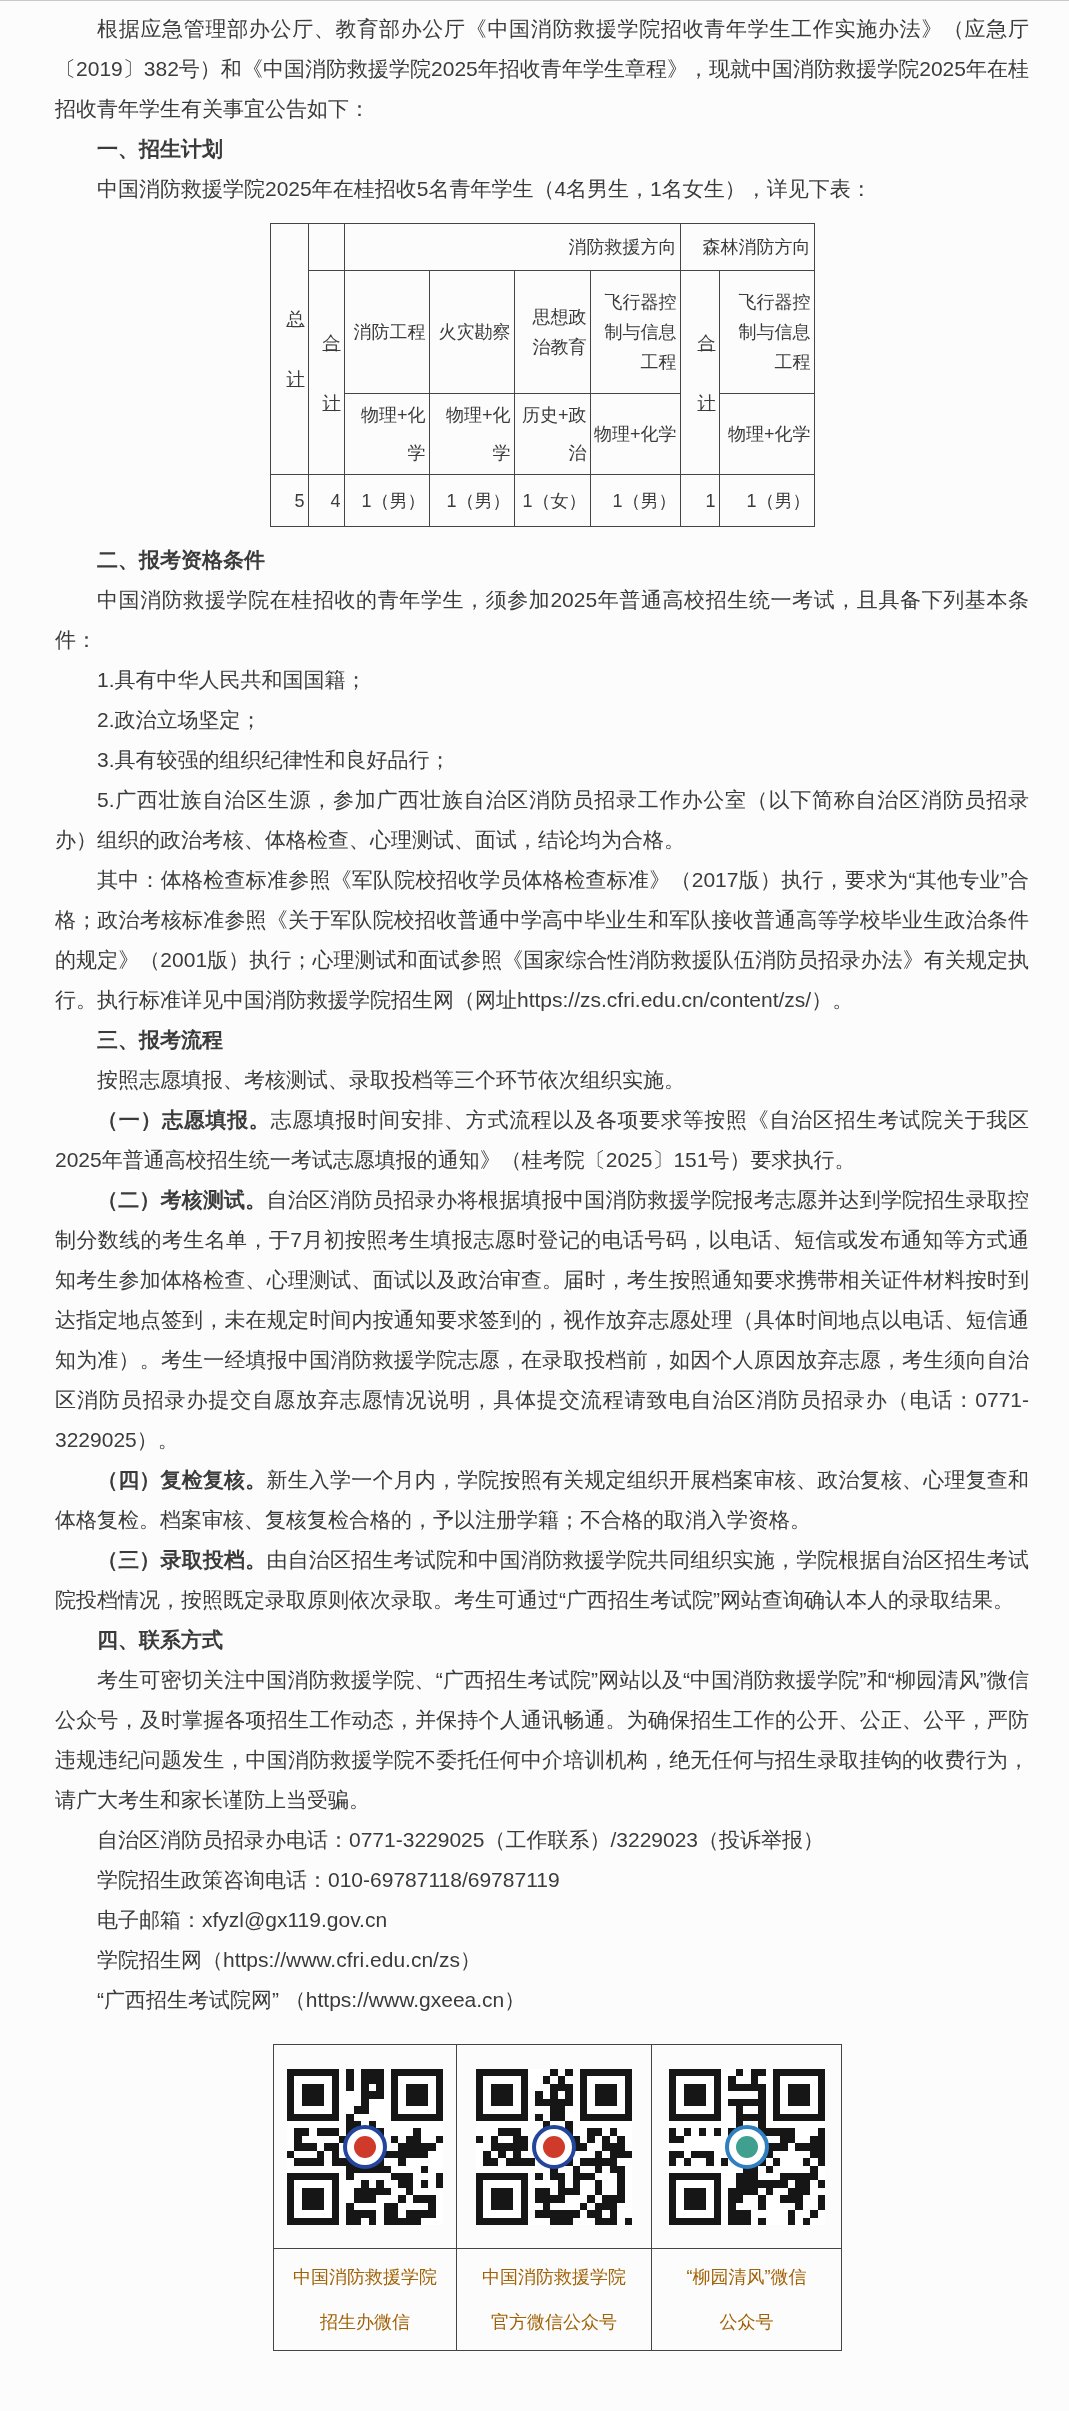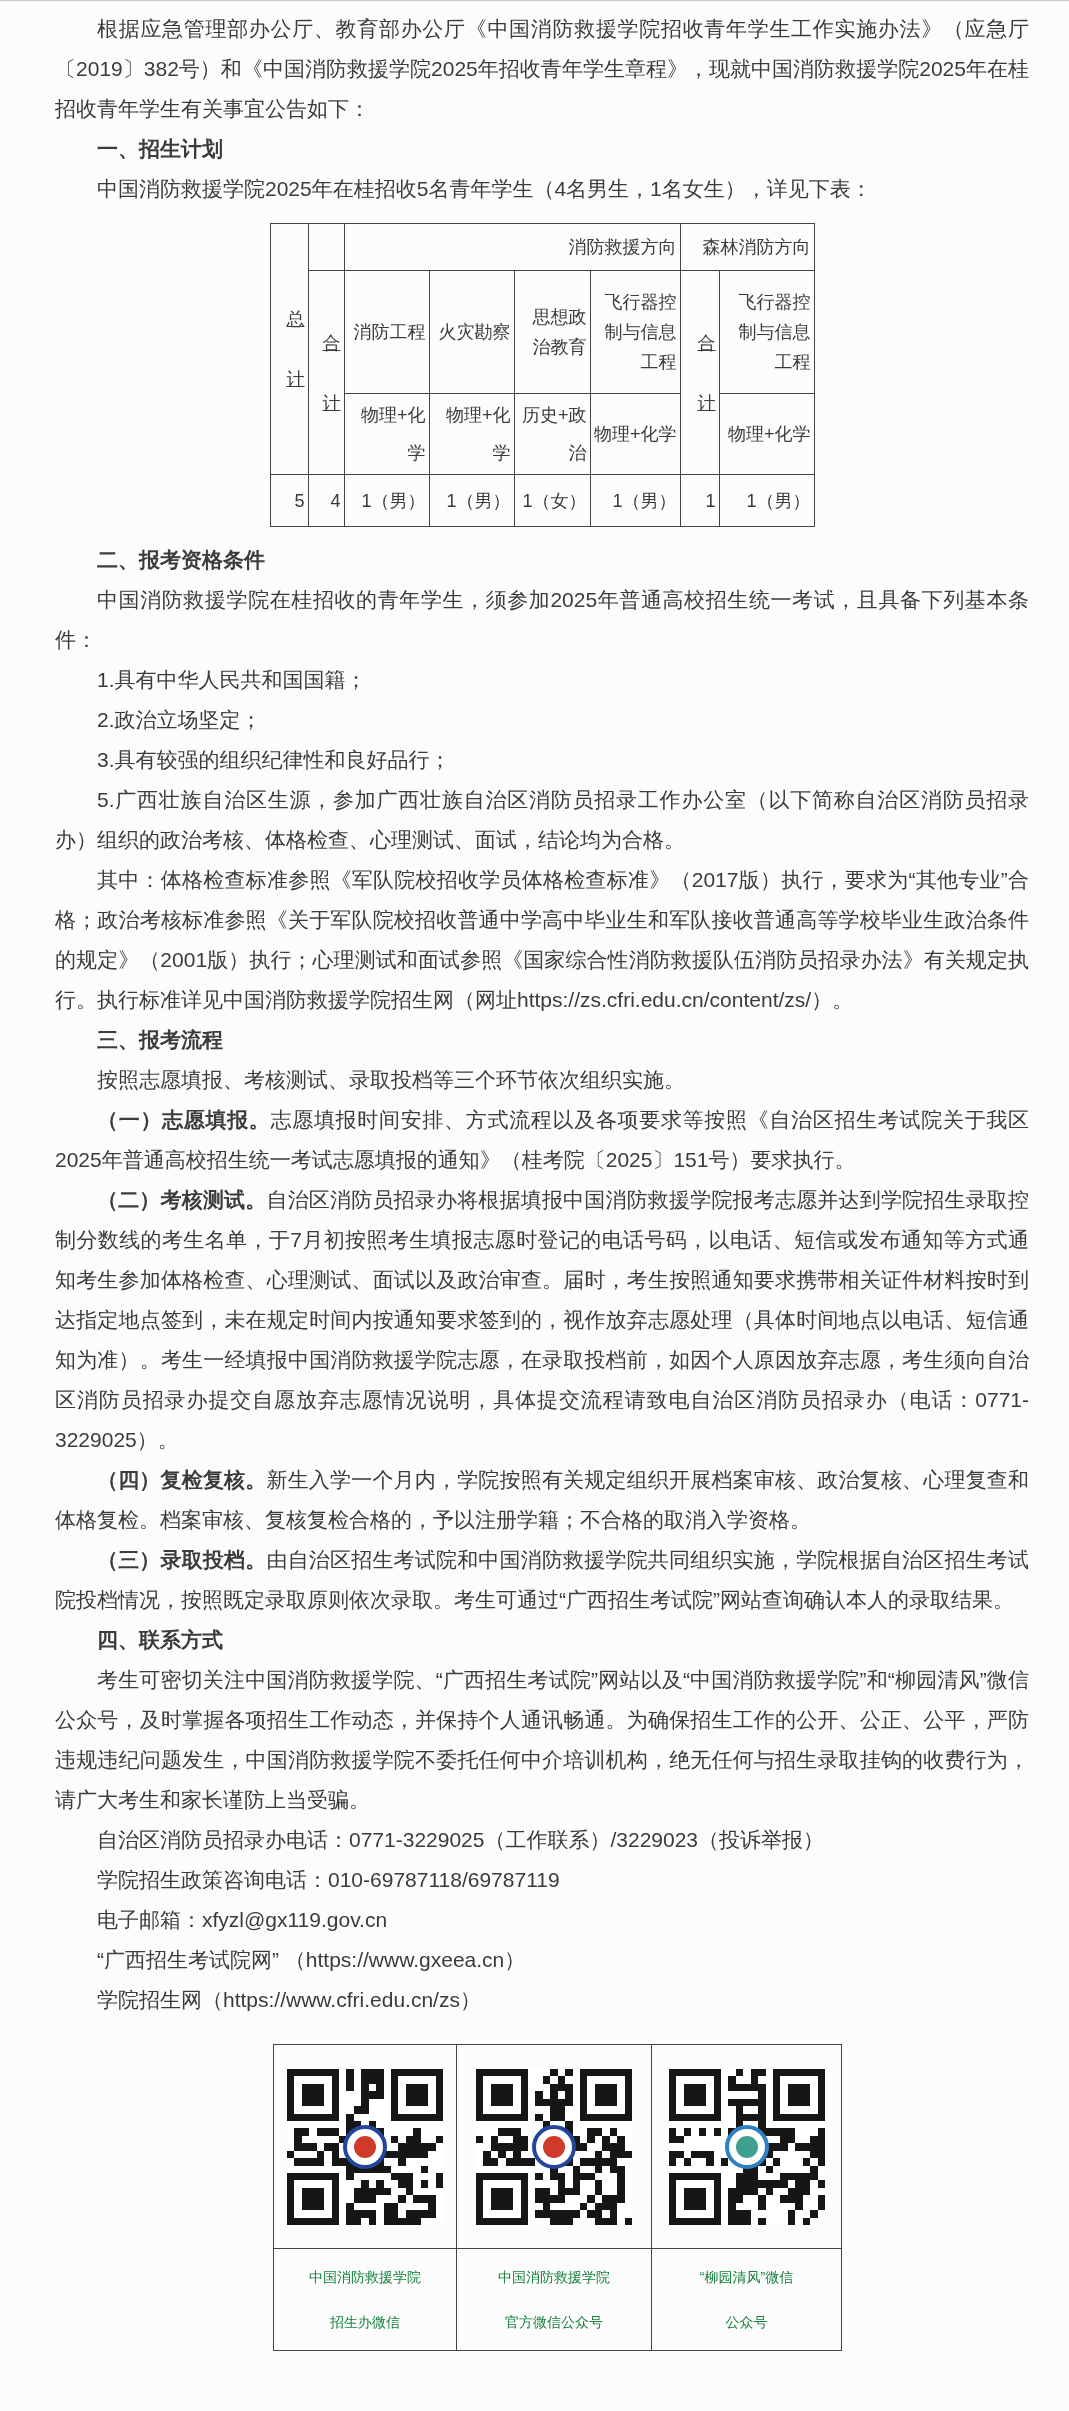--- a/index.html
+++ b/index.html
@@ -28,21 +28,21 @@
   td.vcell{line-height:60px;padding:0;text-decoration:underline;}
   tr.r1 td{height:42px;}
   tr.r2 td{height:118px;}
   tr.r3 td{height:68px;line-height:38px;}
   tr.r4 td{height:47px;}
 
   
   table.qrpanel{
     border-collapse:collapse;table-layout:fixed;
     margin:24px 0 0 218px;
-    font-size:14px;color:#15803d;padding-left:20px;
+    font-size:18px;color:#a16207;padding-left:20px;
   }
   table.qrpanel td{border:1px solid #454545;text-align:center;vertical-align:middle;padding:0;}
   td.qrcell{height:203px;}
   td.capcell{height:101px;line-height:45px;}
   .qrbox{position:relative;width:156px;height:156px;margin:0 auto;background:#fff;}
   .qrbox svg{width:156px;height:156px;display:block;}
   .logo{
     position:absolute;left:50%;top:50%;transform:translate(-50%,-50%);
     width:44px;height:44px;border-radius:50%;
     background:#fff;border:4px solid var(--ring,#24459c);
@@ -120,22 +120,22 @@
   <p><span class="lead">（一）志愿填报。</span><span>志愿填报时间安排、方式流程以及各项要求等按照《自治区招生考试院关于我区2025年普通高校招生统一考试志愿填报的通知》（桂考院〔2025〕151号）要求执行。</span></p>
   <p><span class="lead">（二）考核测试。</span><span>自治区消防员招录办将根据填报中国消防救援学院报考志愿并达到学院招生录取控制分数线的考生名单，于7月初按照考生填报志愿时登记的电话号码，以电话、短信或发布通知等方式通知考生参加体格检查、心理测试、面试以及政治审查。届时，考生按照通知要求携带相关证件材料按时到达指定地点签到，未在规定时间内按通知要求签到的，视作放弃志愿处理（具体时间地点以电话、短信通知为准）。考生一经填报中国消防救援学院志愿，在录取投档前，如因个人原因放弃志愿，考生须向自治区消防员招录办提交自愿放弃志愿情况说明，具体提交流程请致电自治区消防员招录办（电话：0771-3229025）。</span></p>
   <p><span class="lead">（四）复检复核。</span><span>新生入学一个月内，学院按照有关规定组织开展档案审核、政治复核、心理复查和体格复检。档案审核、复核复检合格的，予以注册学籍；不合格的取消入学资格。</span></p>
   <p><span class="lead">（三）录取投档。</span><span>由自治区招生考试院和中国消防救援学院共同组织实施，学院根据自治区招生考试院投档情况，按照既定录取原则依次录取。考生可通过“广西招生考试院”网站查询确认本人的录取结果。</span></p>
 
   <p class="heading">四、联系方式</p>
   <p>考生可密切关注中国消防救援学院、“广西招生考试院”网站以及“中国消防救援学院”和“柳园清风”微信公众号，及时掌握各项招生工作动态，并保持个人通讯畅通。为确保招生工作的公开、公正、公平，严防违规违纪问题发生，中国消防救援学院不委托任何中介培训机构，绝无任何与招生录取挂钩的收费行为，请广大考生和家长谨防上当受骗。</p>
   <p>自治区消防员招录办电话：0771-3229025（工作联系）/3229023（投诉举报）</p>
   <p>学院招生政策咨询电话：010-69787118/69787119</p>
   <p>电子邮箱：xfyzl@gx119.gov.cn</p>
+  <p>学院招生网（https://www.cfri.edu.cn/zs）</p>
   <p>“广西招生考试院网” （https://www.gxeea.cn）</p>
-  <p>学院招生网（https://www.cfri.edu.cn/zs）</p>
 
   <table class="qrpanel">
     <colgroup>
         <col style="width:183px">
         <col style="width:195px">
         <col style="width:190px">
       </colgroup>
     <tbody>
         <tr>
       <td class="qrcell">

